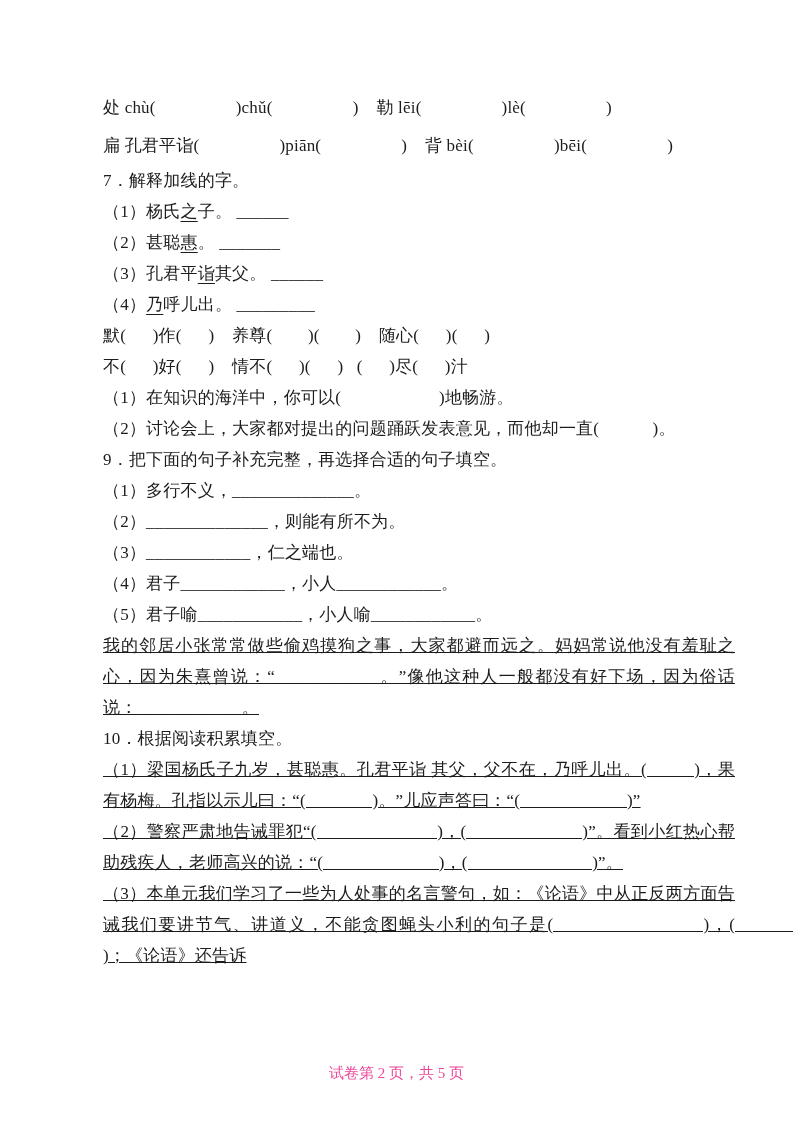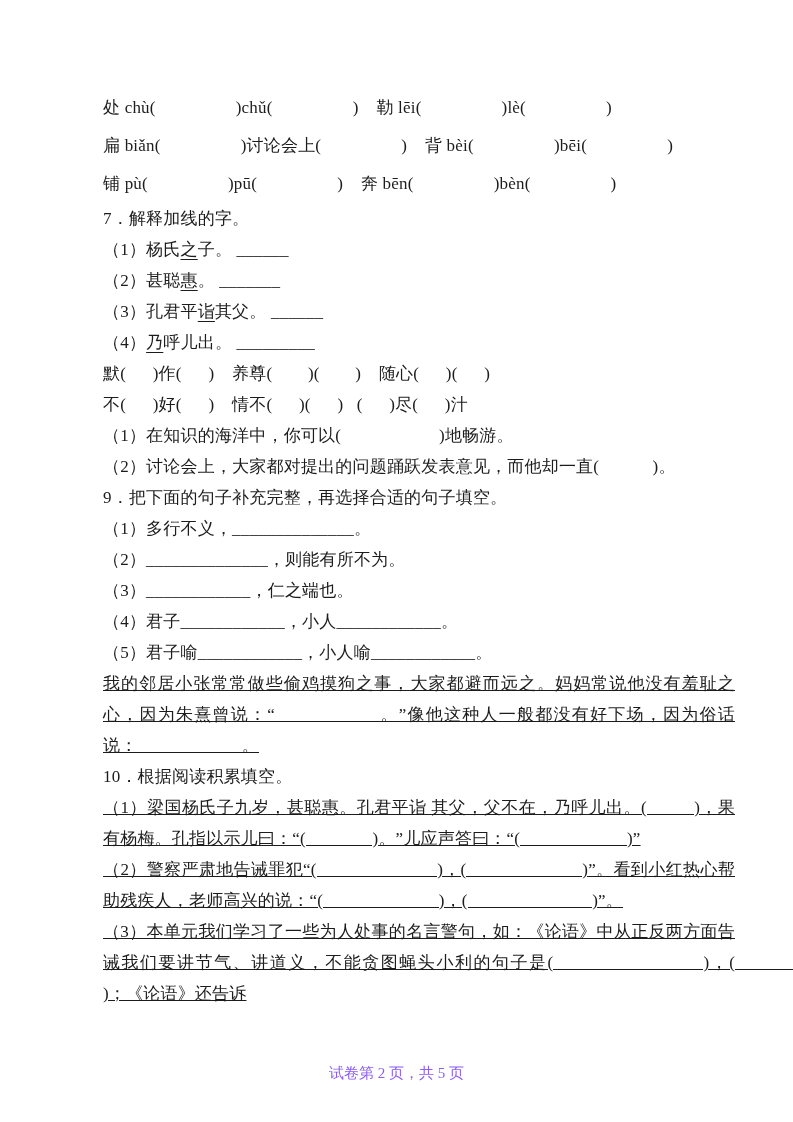--- a/index.html
+++ b/index.html
@@ -40,33 +40,32 @@
     text-underline-offset: 4px;
   }
   .footer {
     position: absolute;
     top: 1062px;
     left: 0;
     width: 100%;
     text-align: center;
     font-size: 15px;
     line-height: 22px;
-    color: #8b5cf6;
+    color: #ec4899;
     font-family: Liberation Serif, serif;
   }
 </style>
 </head>
 <body>
 
 <div class="page">
   <div class="content">
 
     <div class="line pinyin">处 chù(                  )chǔ(                  )    勒 lēi(                  )lè(                  )</div>
-    <div class="line pinyin">扁 biǎn(                  )讨论会上(                  )    背 bèi(                  )bēi(                  )</div>
-    <div class="line pinyin">铺 pù(                  )pū(                  )    奔 bēn(                  )bèn(                  )</div>
+    <div class="line pinyin">扁 孔君平诣(                  )piān(                  )    背 bèi(                  )bēi(                  )</div>
 
     <div>
       <div class="line">7．解释加线的字。</div>
       <div class="line"><span>（1）</span><span>杨氏</span><span class="u">之</span><span>子。</span><span> ______</span></div>
       <div class="line"><span>（2）</span><span>甚聪</span><span class="u">惠</span><span>。</span><span> _______</span></div>
       <div class="line"><span>（3）</span><span>孔君平</span><span class="u">诣</span><span>其父。</span><span> ______</span></div>
       <div class="line"><span>（4）</span><span></span><span class="u">乃</span><span>呼儿出。</span><span> _________</span></div>
     </div>
 
     <div>

